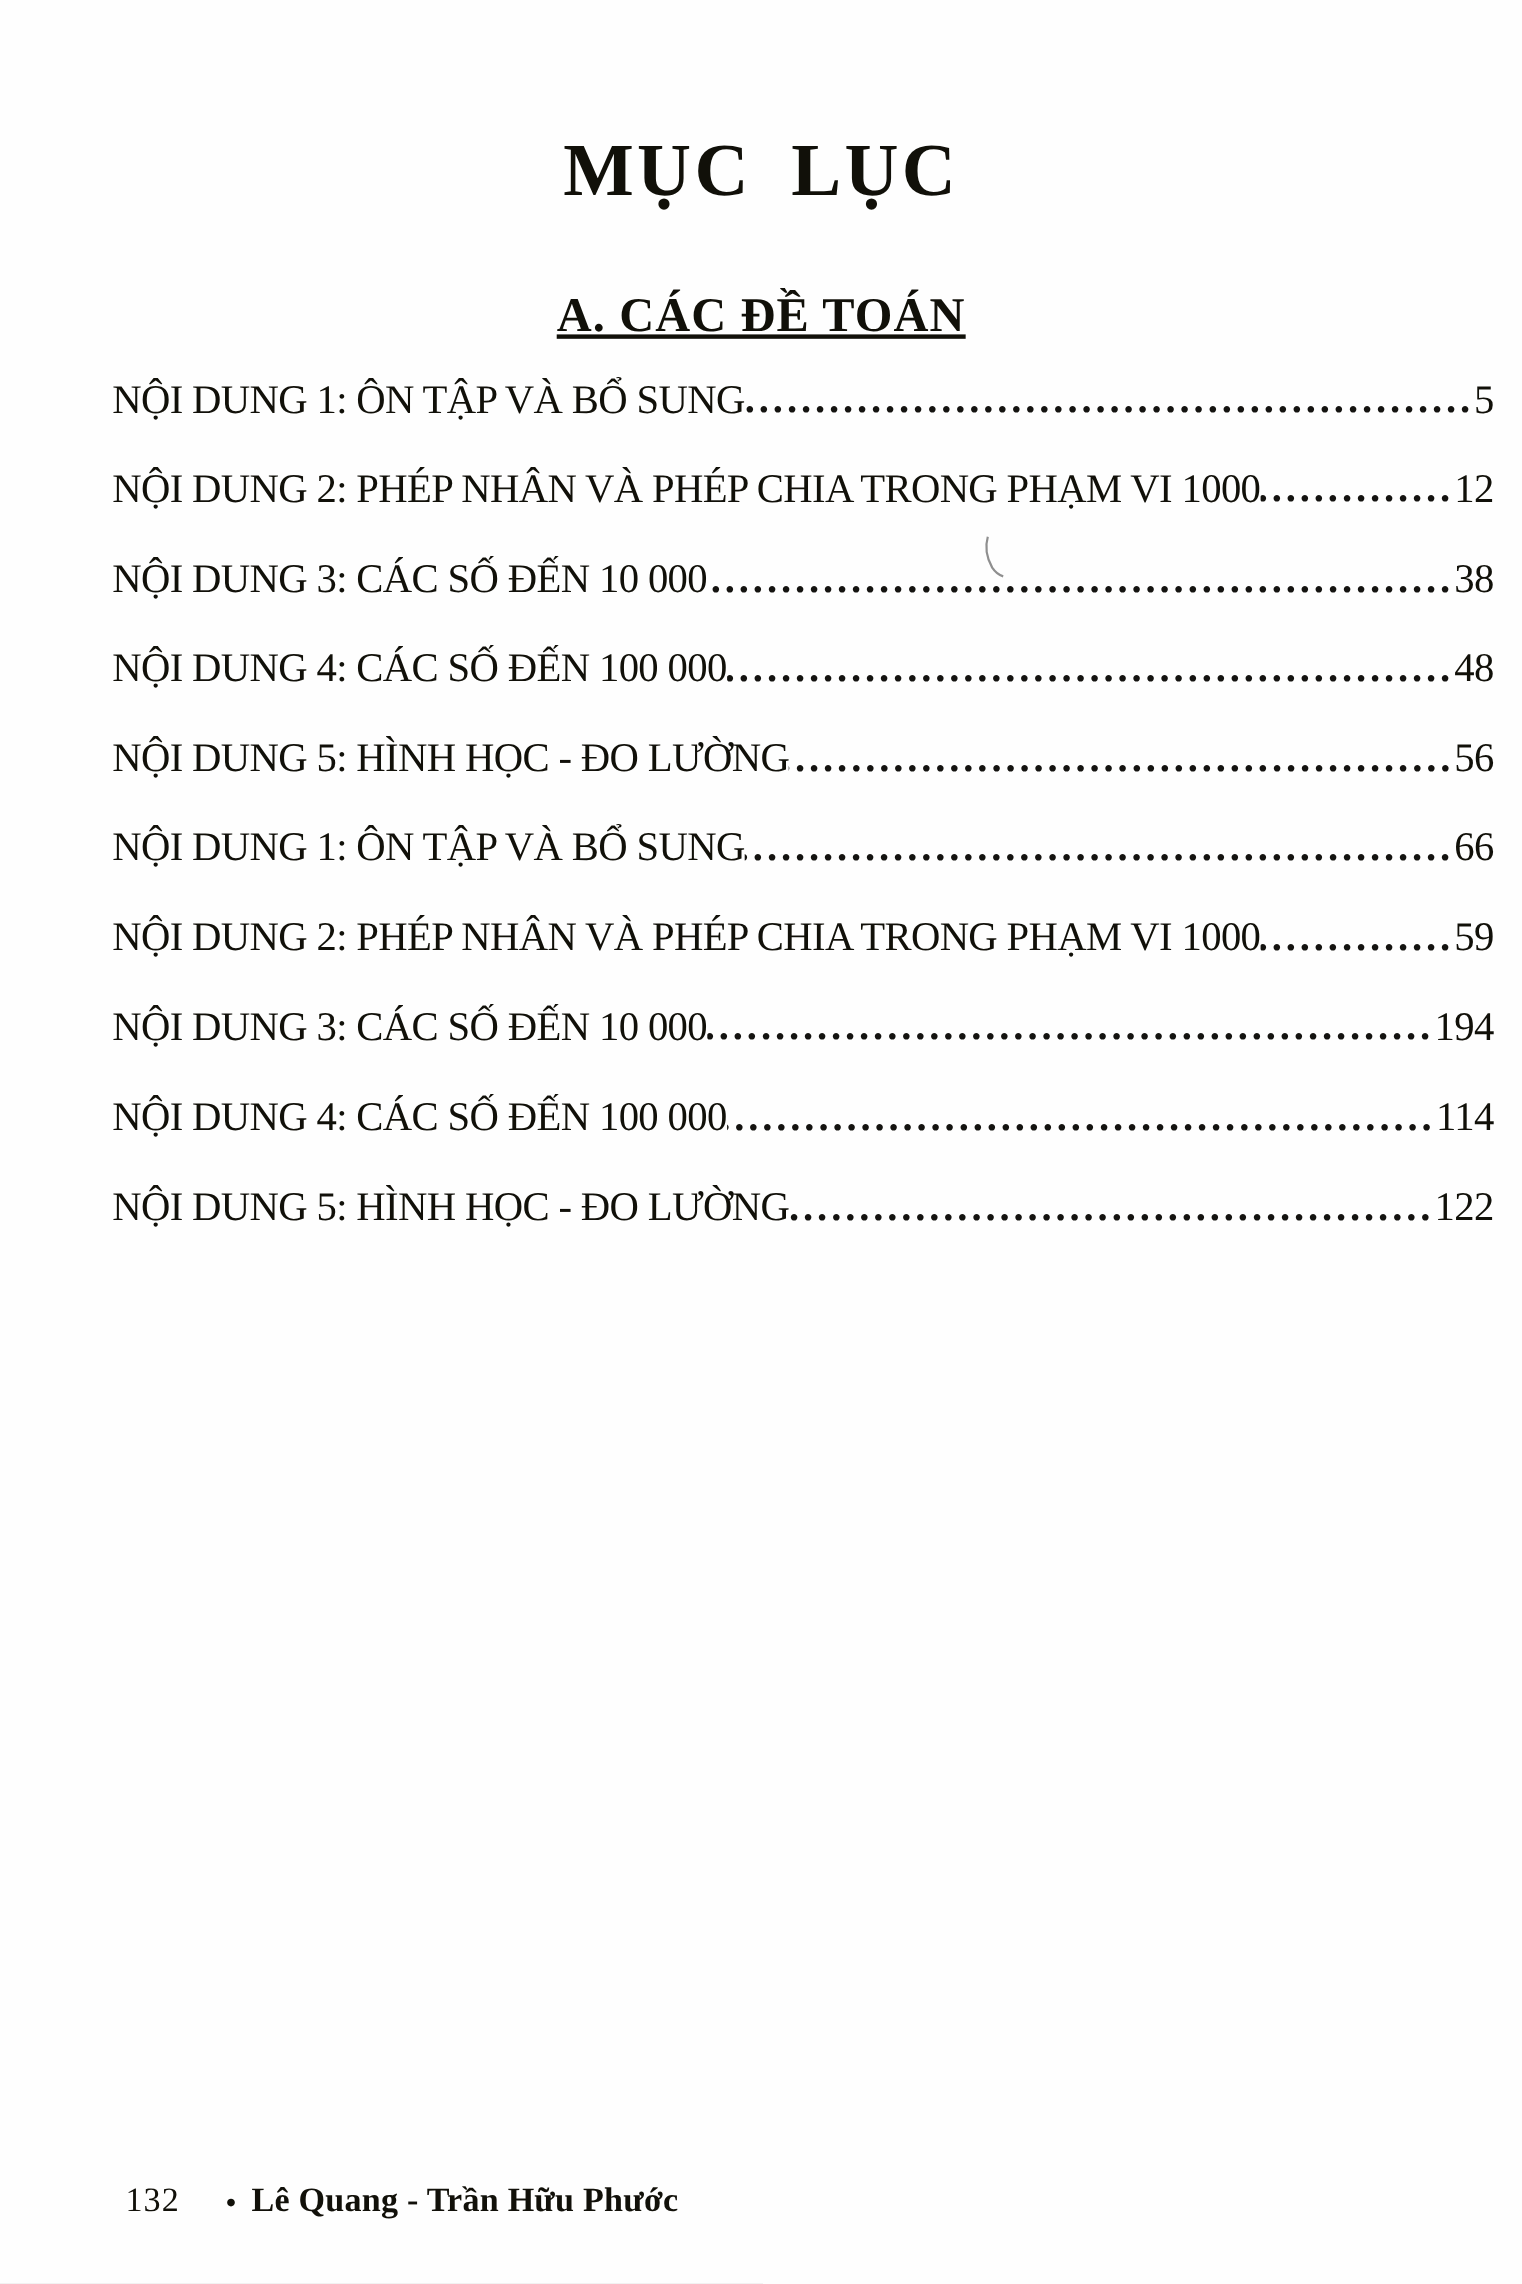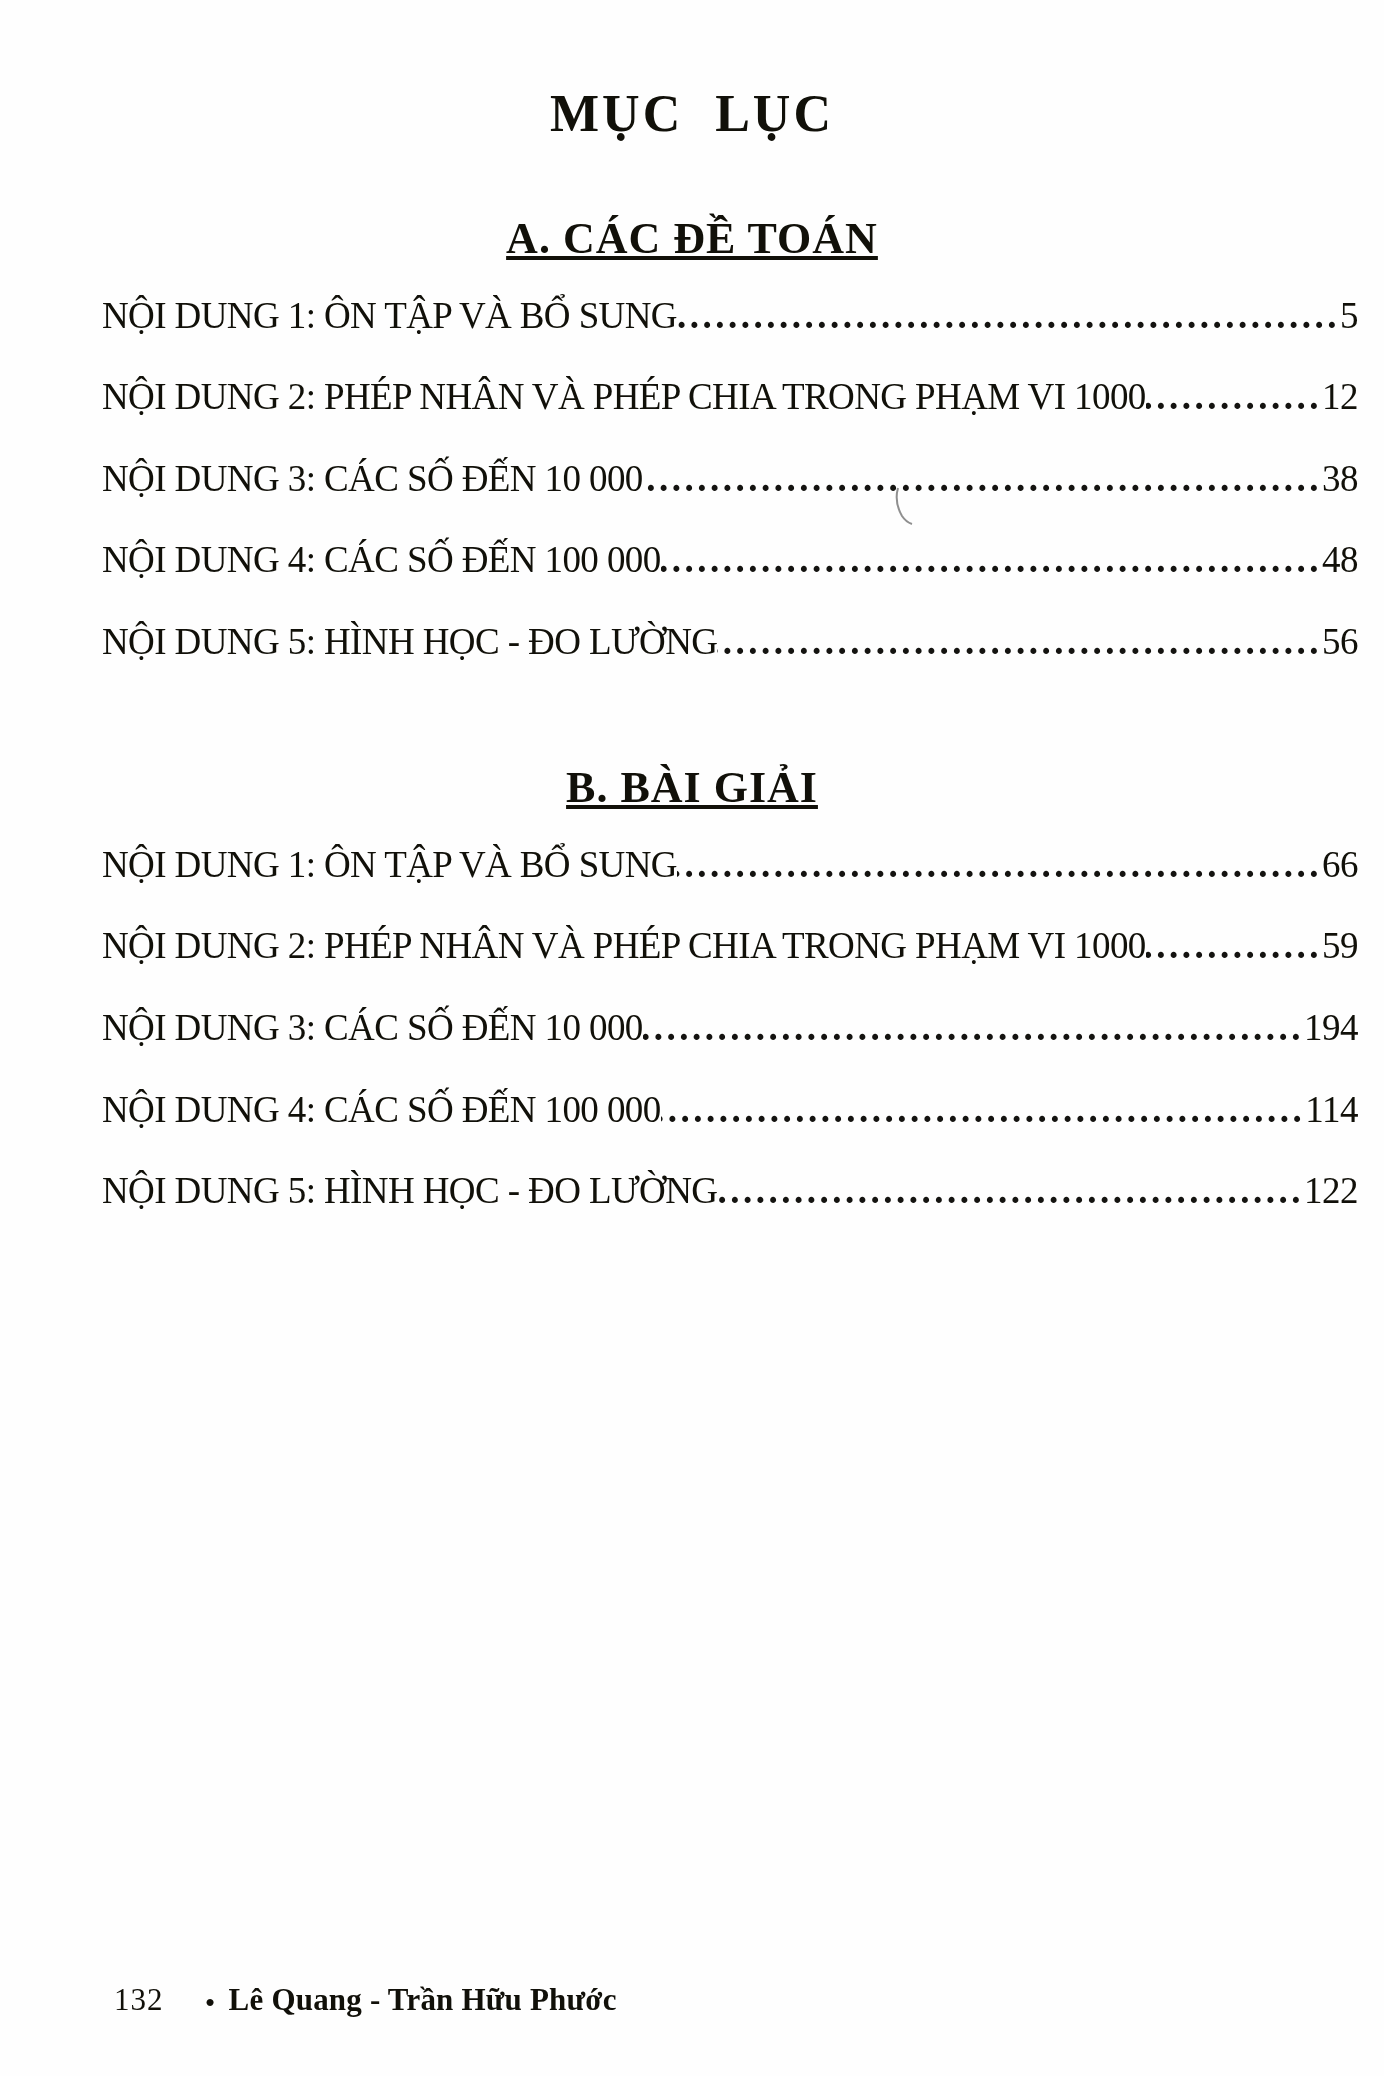--- a/index.html
+++ b/index.html
@@ -10,22 +10,22 @@
     position: relative;
     width: 1384px;
     height: 2076px;
     margin: 0 auto;
     background: #fefefe;
     color: #111009;
     overflow: hidden;
   }
 
   .page-title {
-    padding-top: 88px;
-    font-size: 52px;
+    padding-top: 120px;
+    font-size: 68px;
     font-weight: bold;
     text-align: center;
     letter-spacing: 3px;
     word-spacing: 16px;
     line-height: 1;
   }
 
   .section-heading {
     font-size: 44px;
     font-weight: bold;
@@ -125,21 +125,20 @@
       <span class="toc-leader"></span>
       <span class="toc-page">48</span>
     </div>
     <div class="toc-row">
       <span class="toc-label">NỘI DUNG 5: HÌNH HỌC - ĐO LƯỜNG</span>
       <span class="toc-leader"></span>
       <span class="toc-page">56</span>
     </div>
   </div>
 
-  <h2 class="section-heading second">B. BÀI GIẢI</h2>
 
   <div class="toc">
     <div class="toc-row">
       <span class="toc-label">NỘI DUNG 1: ÔN TẬP VÀ BỔ SUNG</span>
       <span class="toc-leader"></span>
       <span class="toc-page">66</span>
     </div>
     <div class="toc-row">
       <span class="toc-label">NỘI DUNG 2: PHÉP NHÂN VÀ PHÉP CHIA TRONG PHẠM VI 1000</span>
       <span class="toc-leader"></span>

